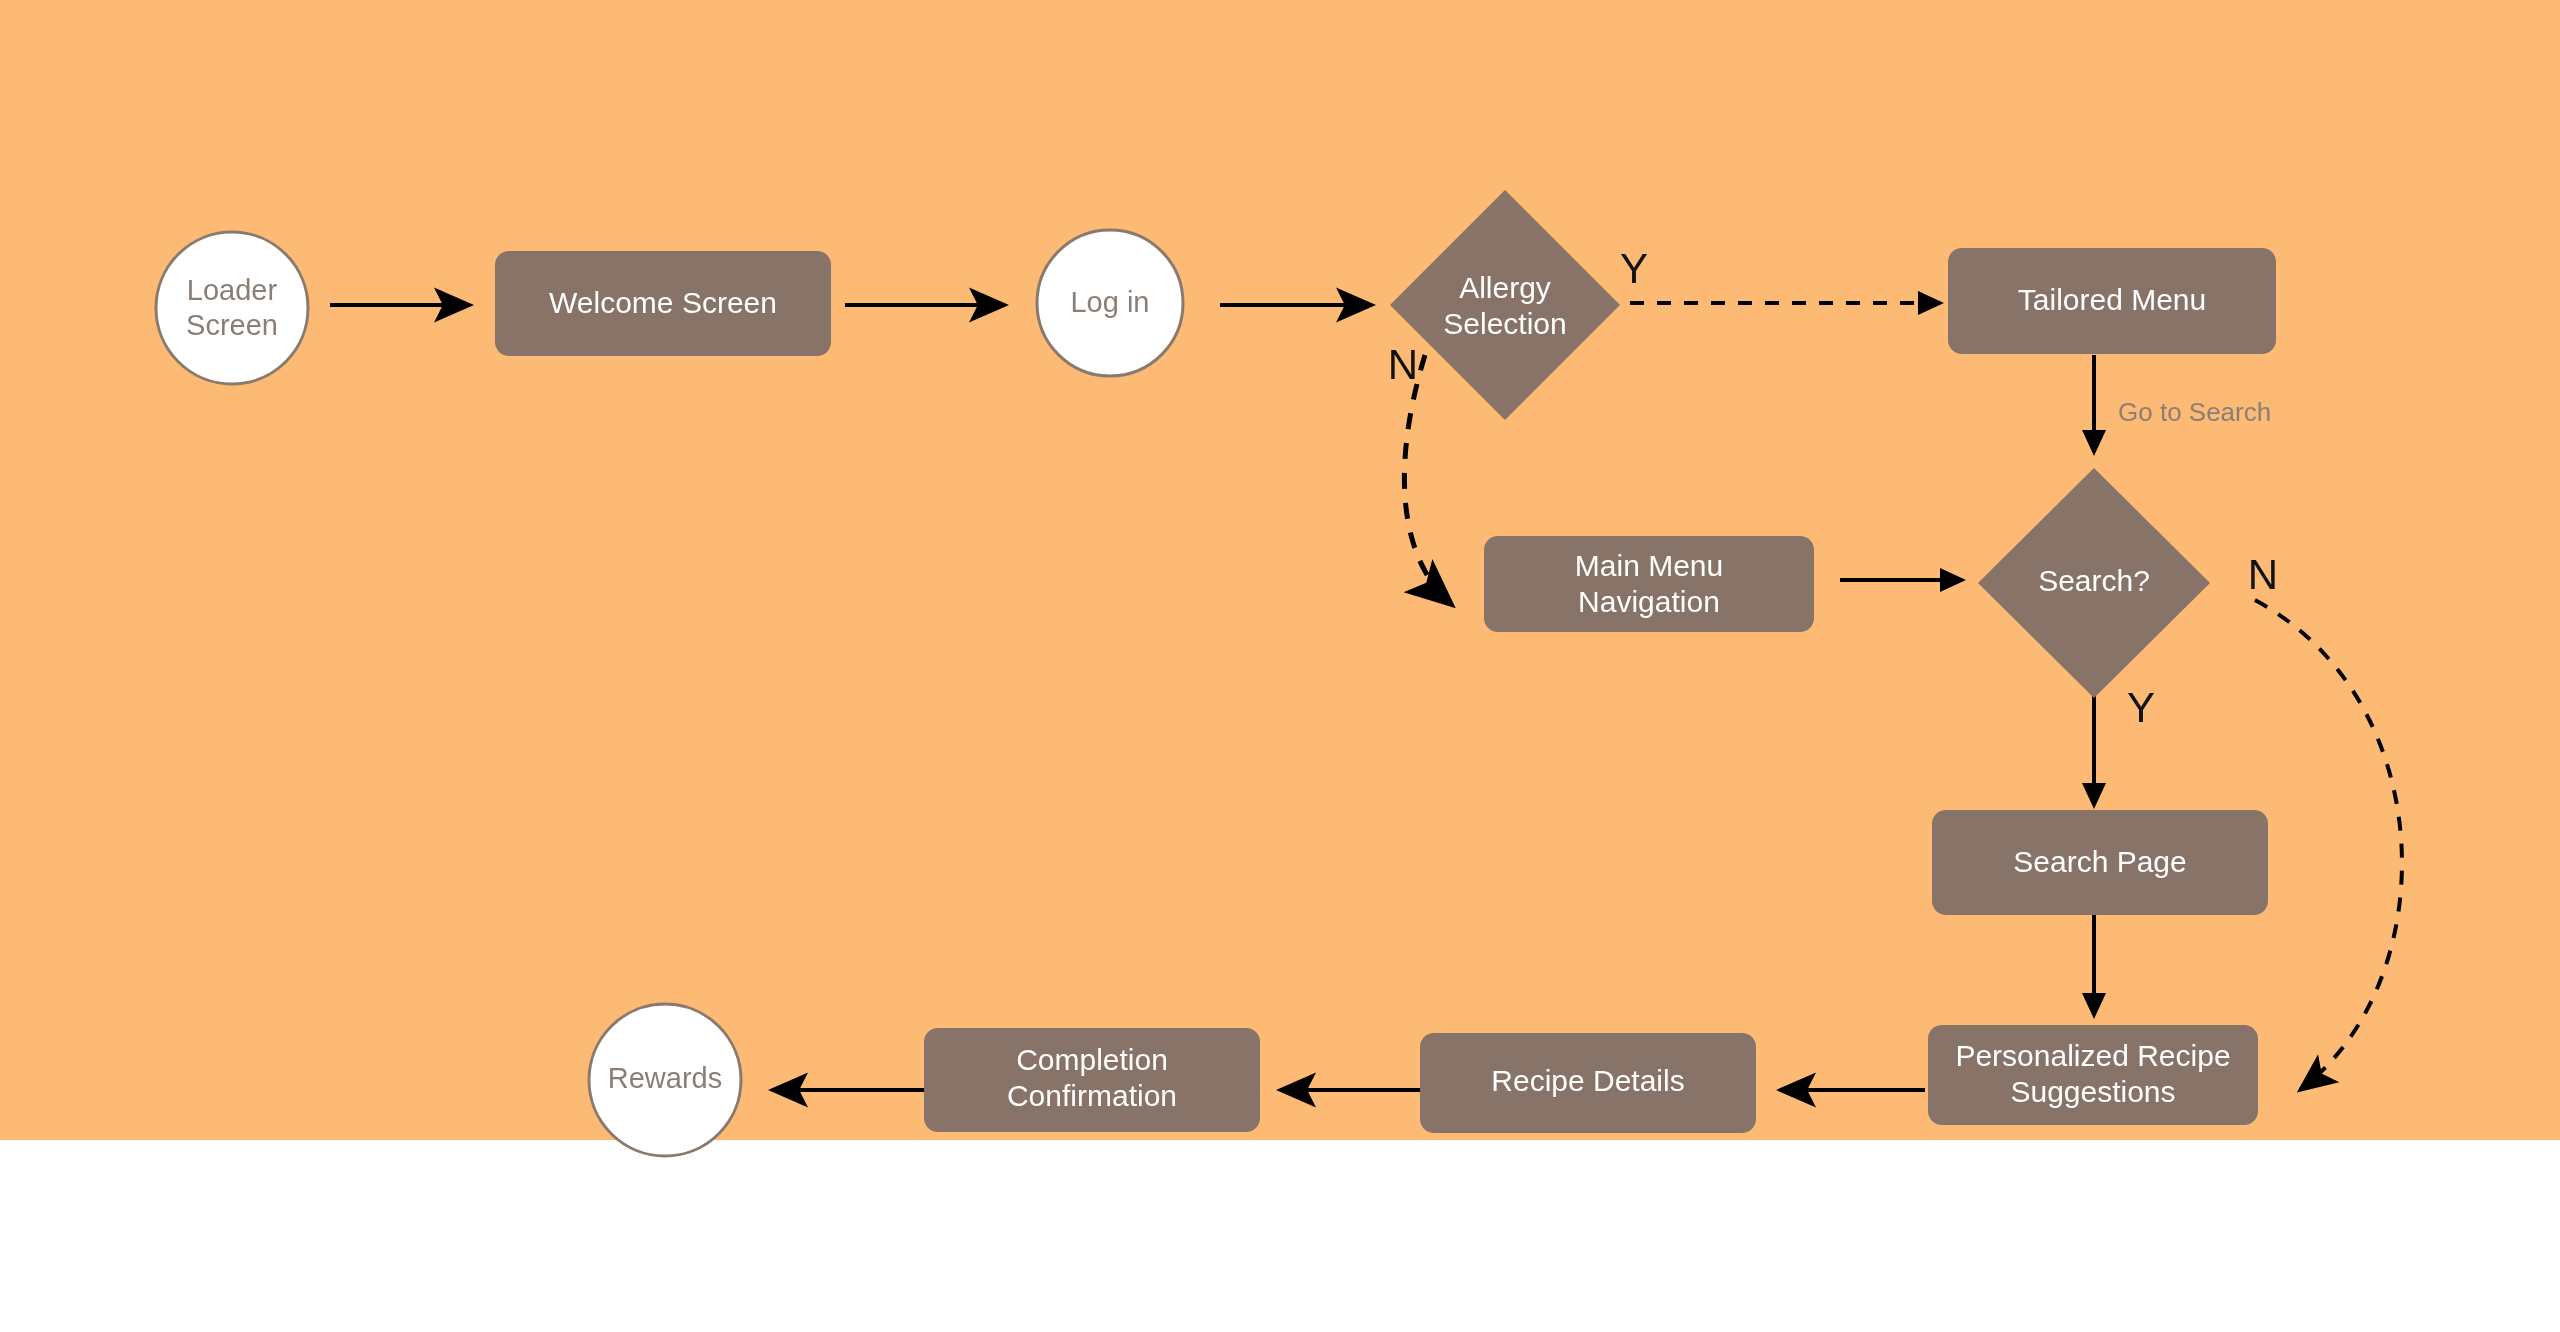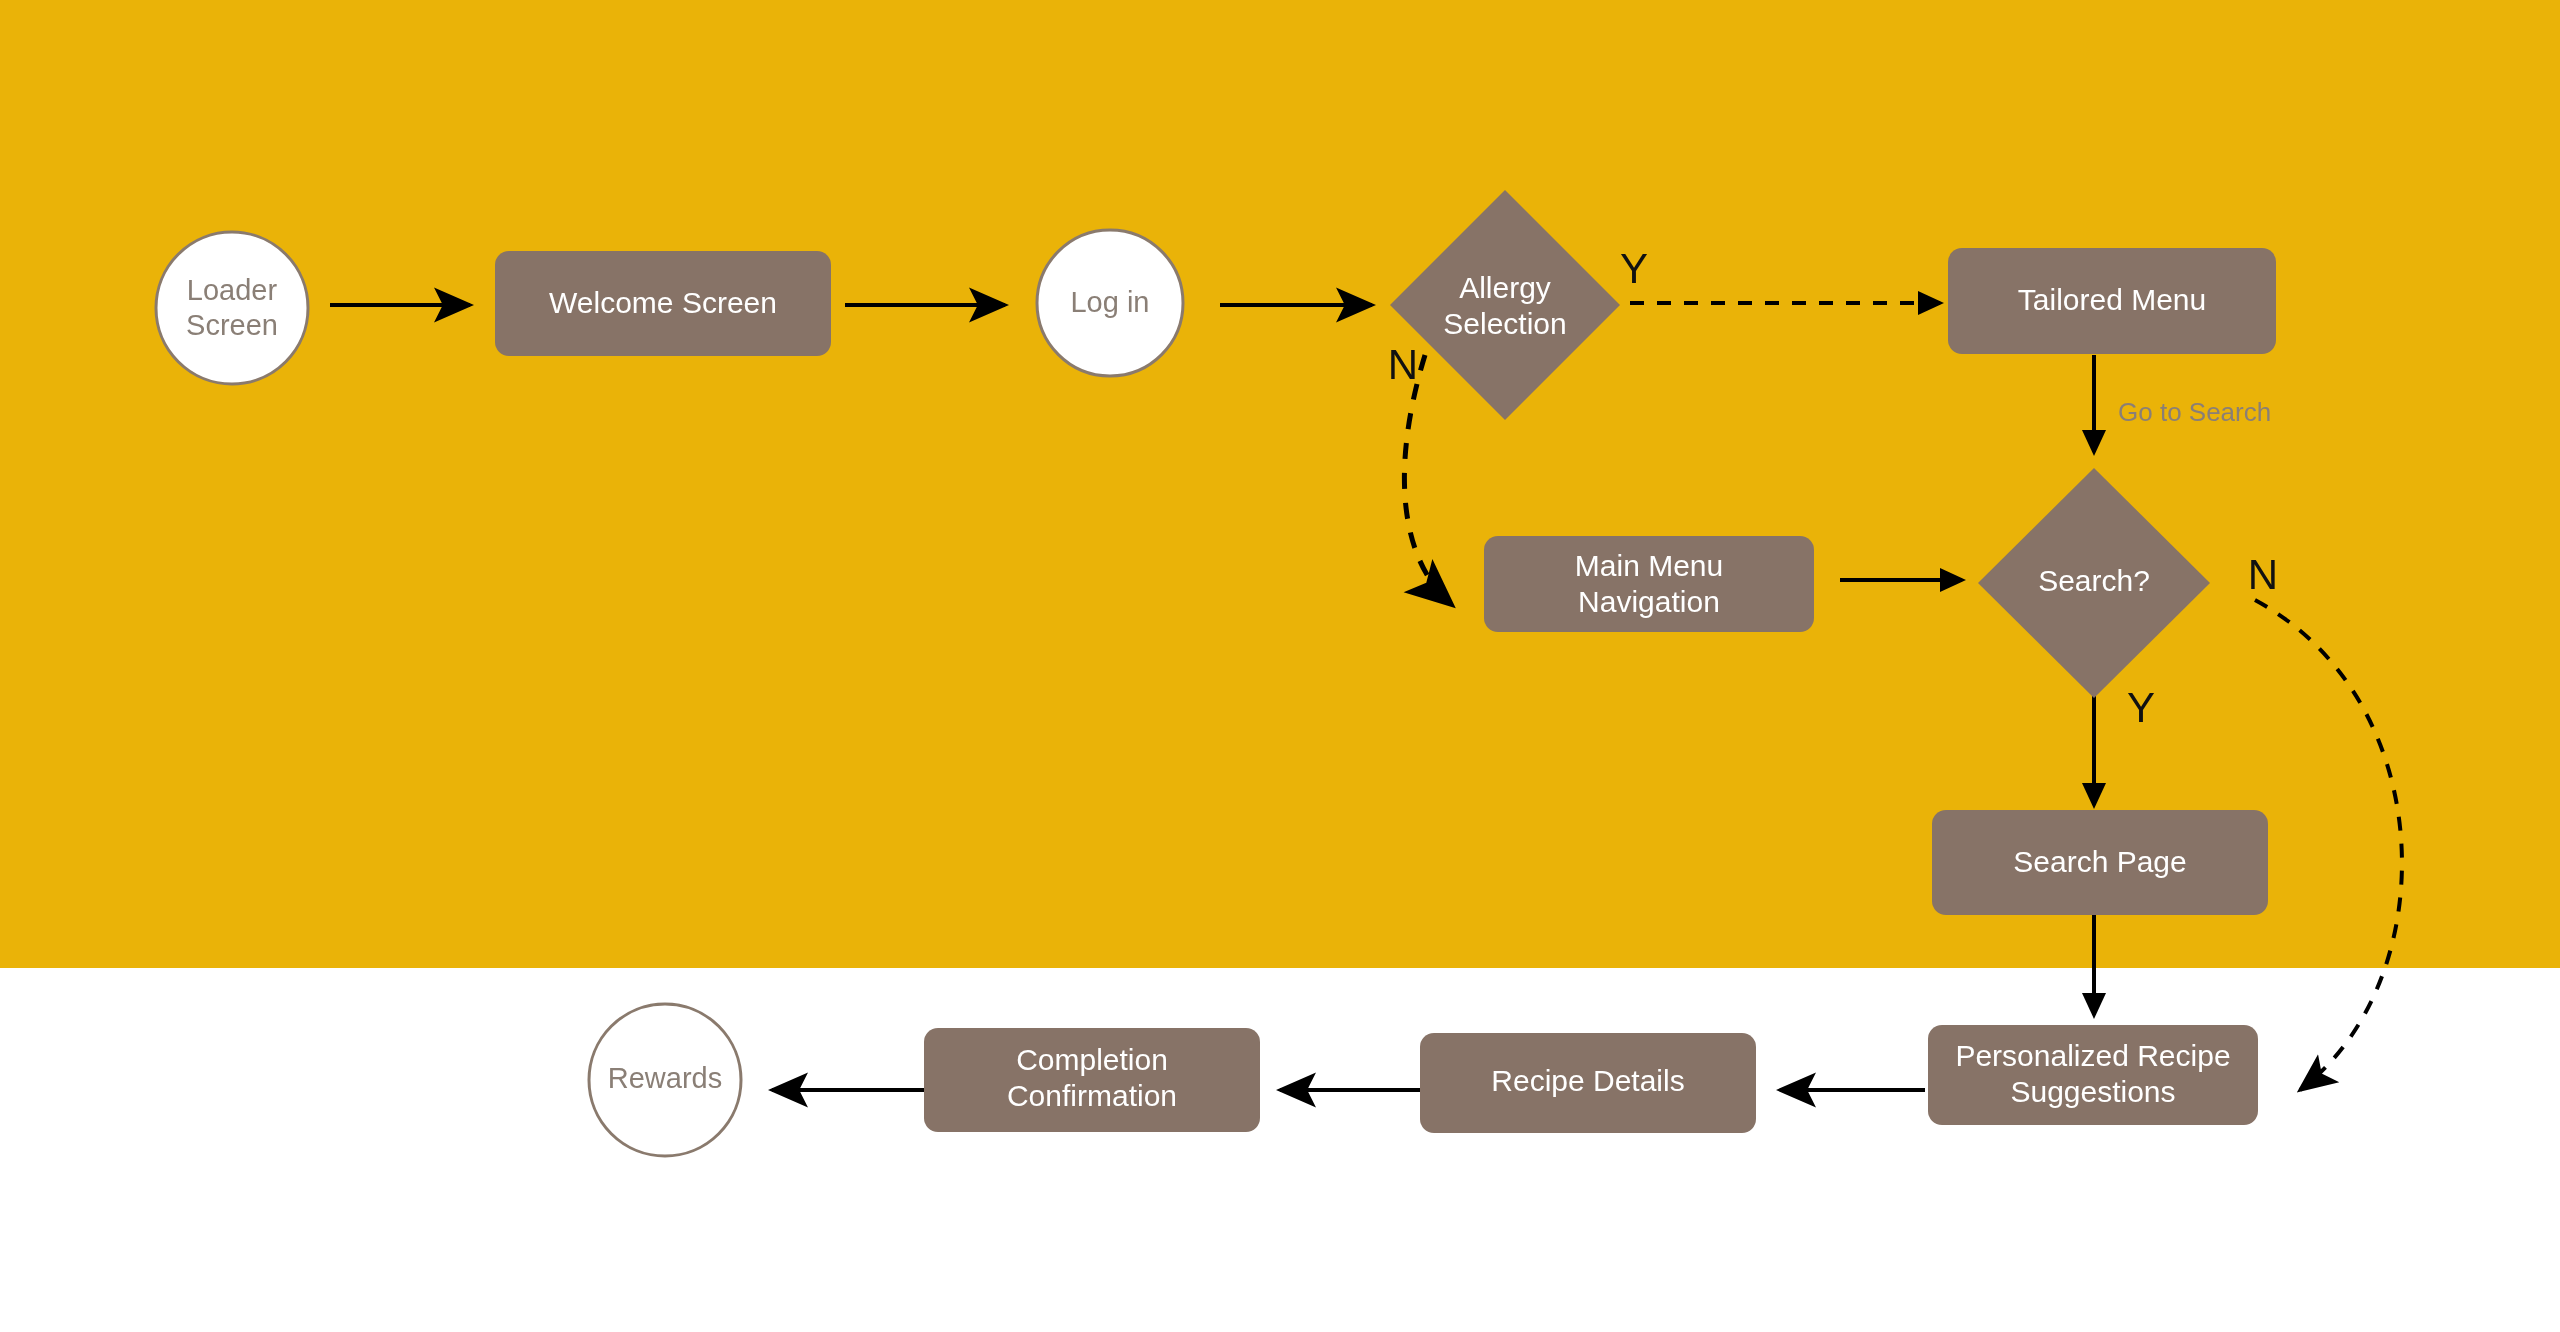--- a/index.html
+++ b/index.html
@@ -9,22 +9,22 @@
   }
   body {
     width: 2560px;
     height: 1332px;
     font-family: "Liberation Sans", sans-serif;
     overflow: hidden;
   }
   #flow-root {
     position: relative;
     width: 2560px;
-    height: 968px;
-    background: #eab308;
+    height: 1140px;
+    background: #fdba74;
   }
   svg#flow-svg {
     position: absolute;
     left: 0;
     top: 0;
     width: 2560px;
     height: 1332px;
     display: block;
   }
   .node-box-shape {

